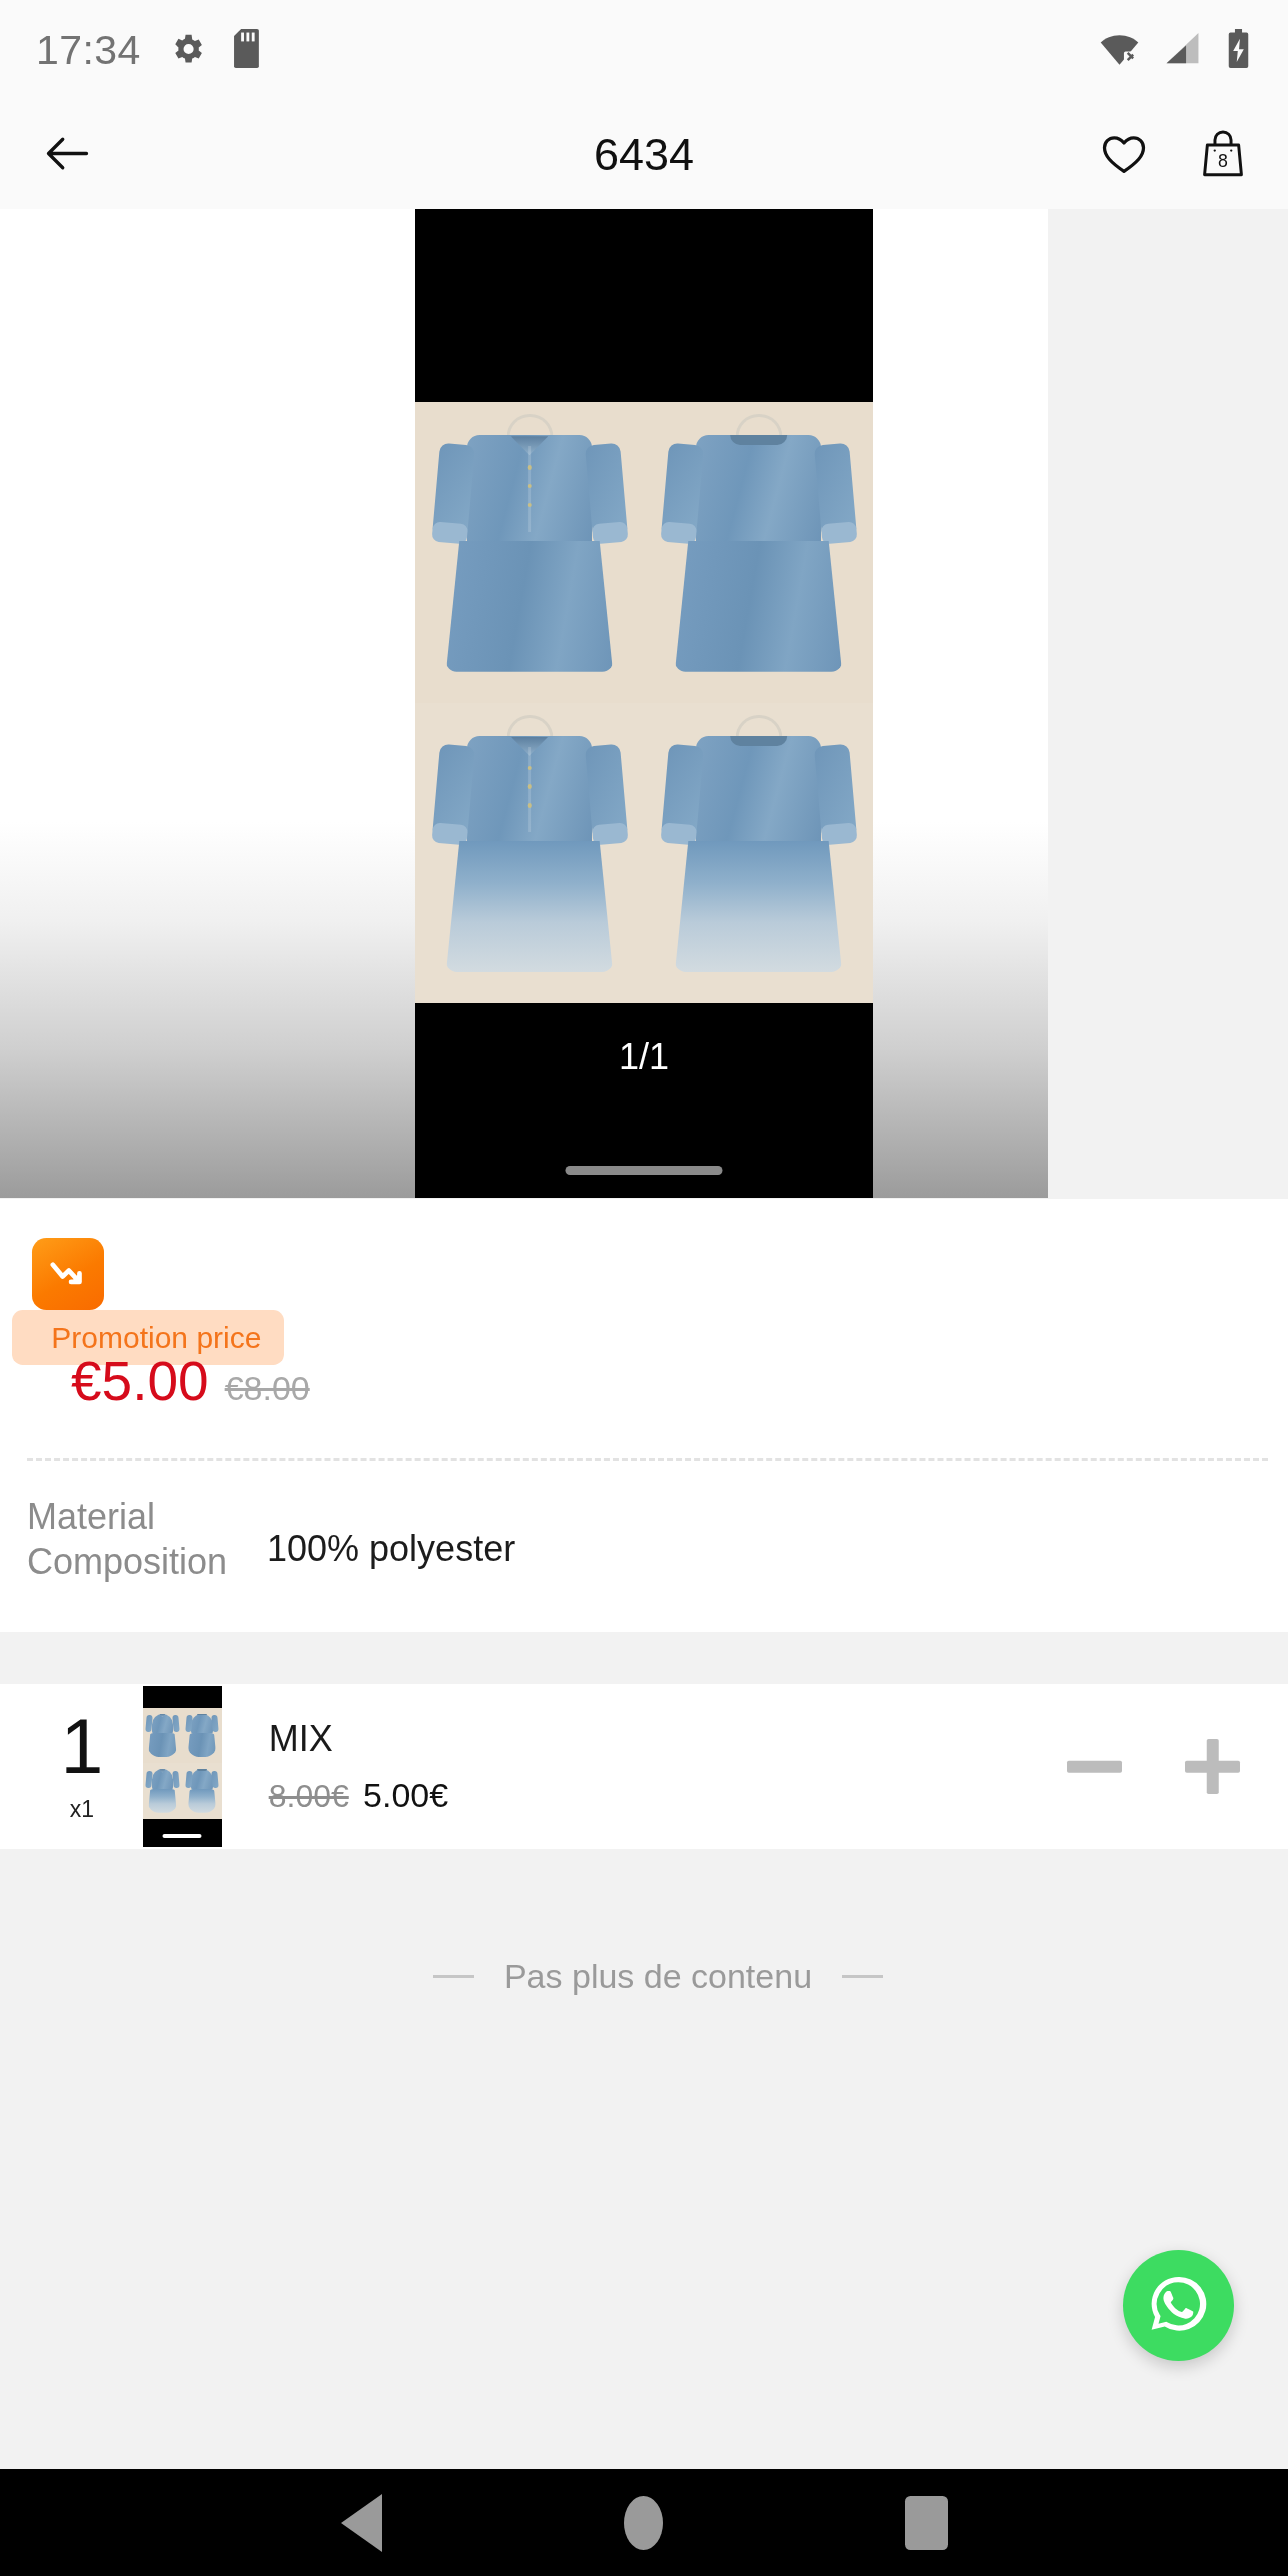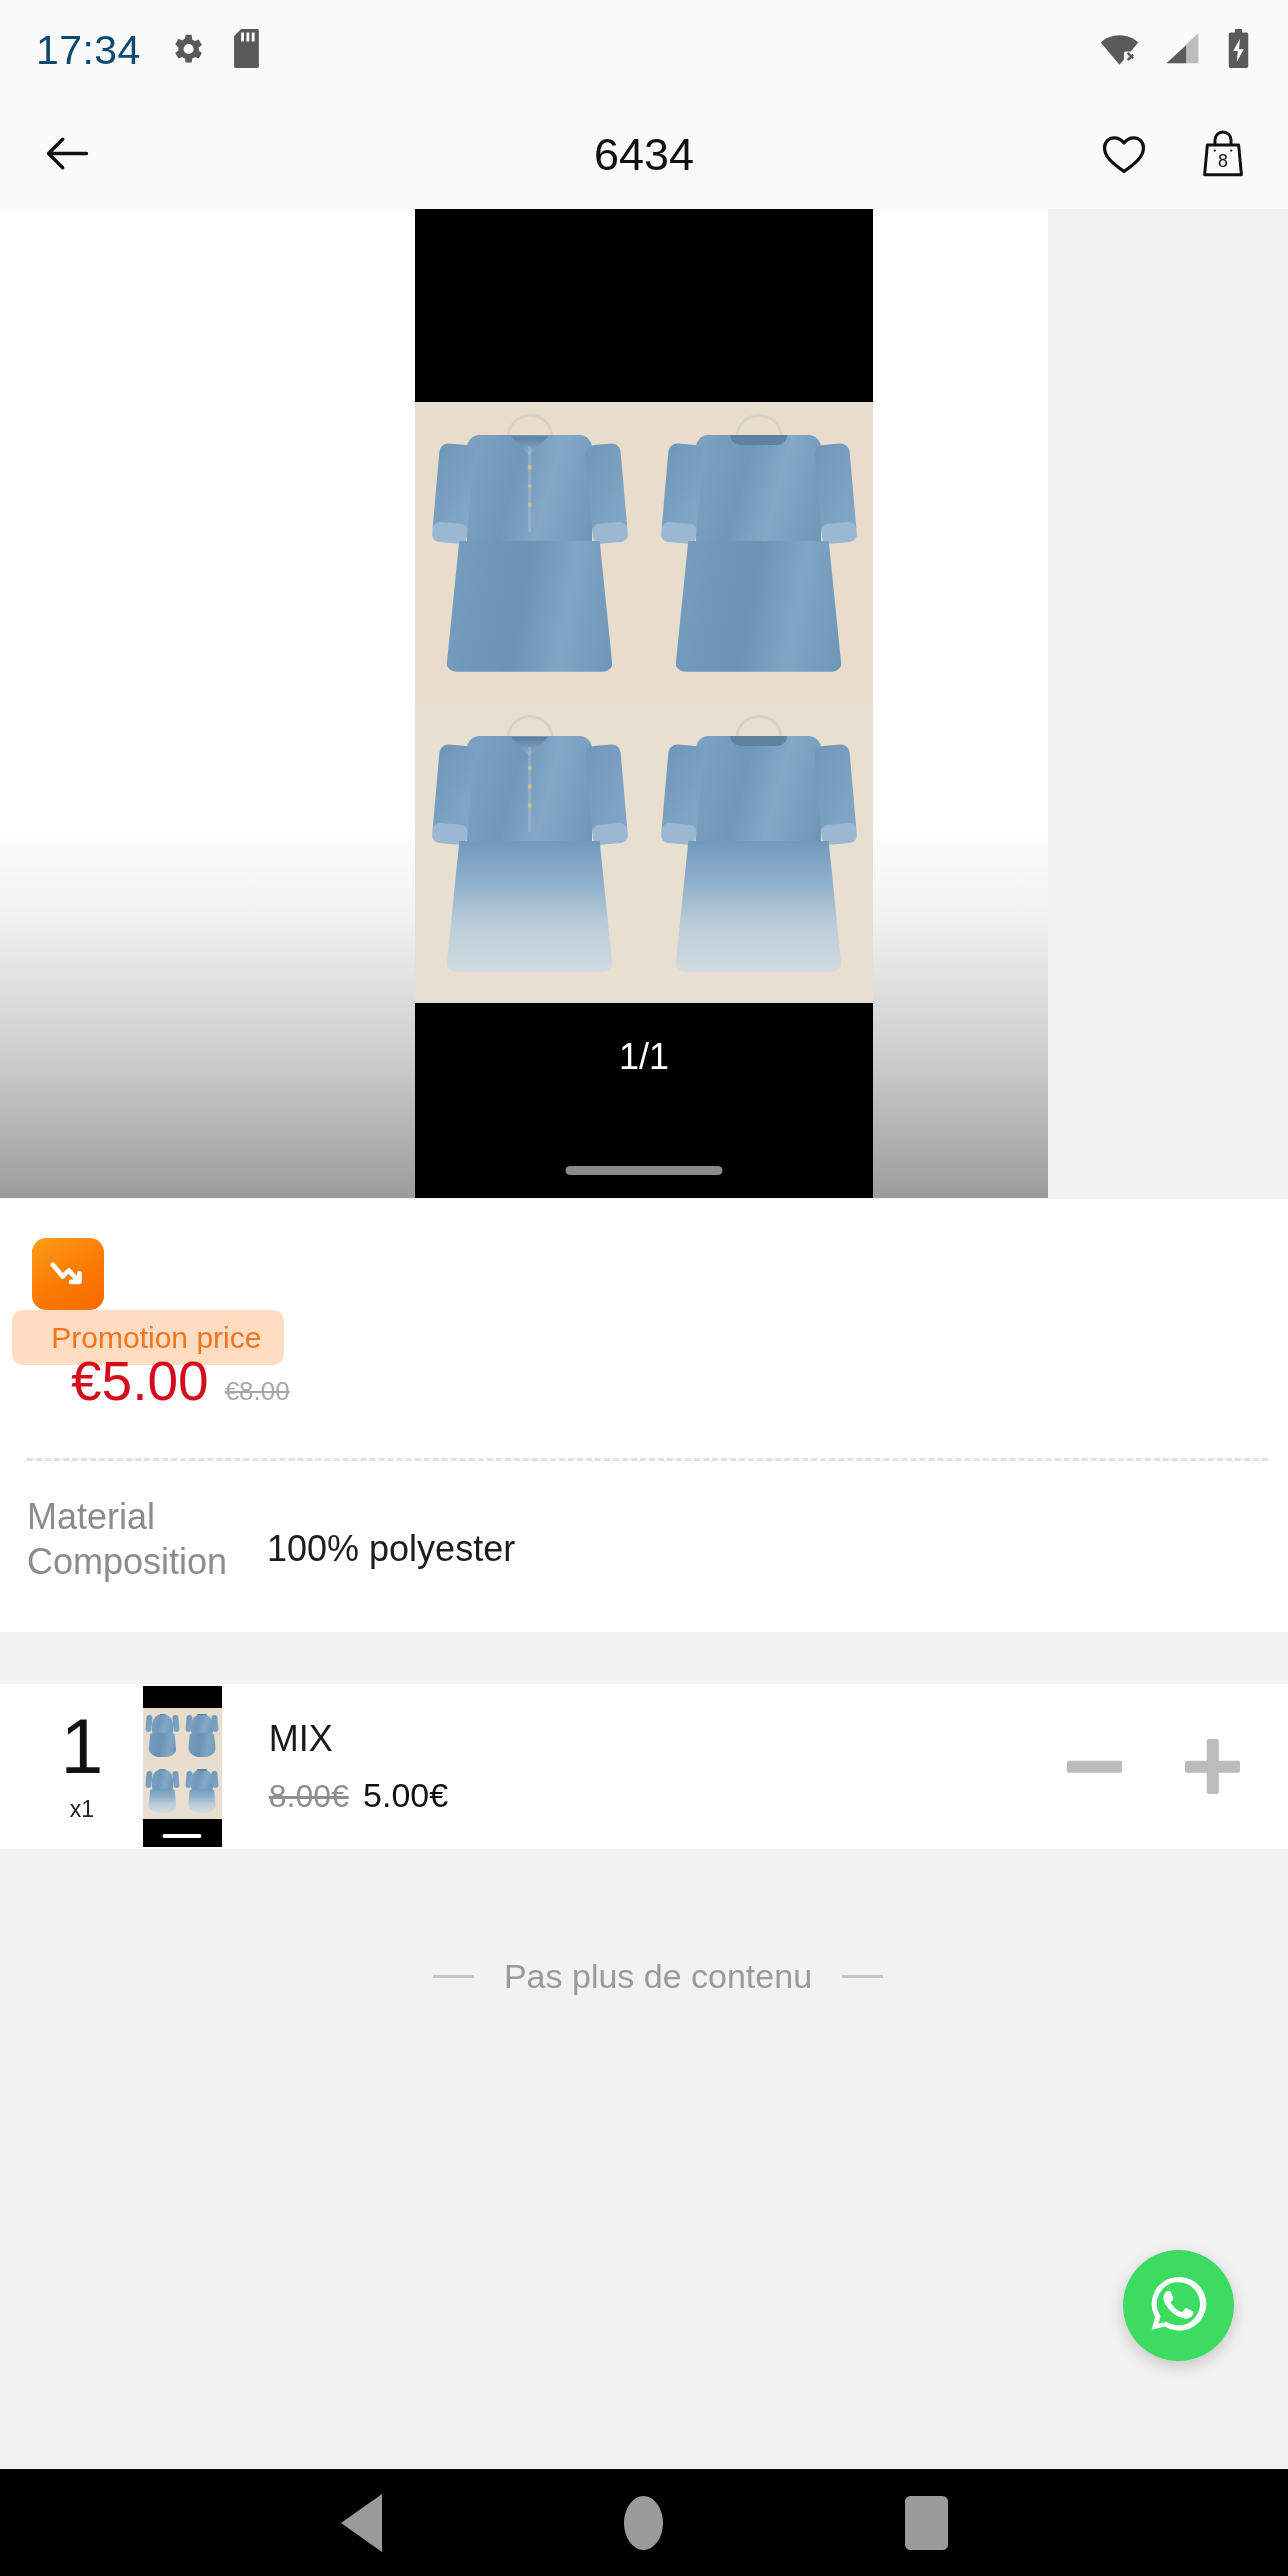--- a/index.html
+++ b/index.html
@@ -10,21 +10,21 @@
   }
   #screen { position:relative; width:1288px; height:2576px; background:#f2f2f2; }
 
   
   .statusbar {
     position:absolute; top:0; left:0; width:1288px; height:100px;
     background:#fafafa; display:flex; align-items:center;
     padding:0 36px; color:#5a5a5a;
   }
   .sb-left { display:flex; align-items:center; gap:27px; }
-  .sb-time { font-size:41px; color:#0c4a6e; letter-spacing:0.4px; }
+  .sb-time { font-size:41px; color:#737373; letter-spacing:0.4px; }
   .sb-right { margin-left:auto; display:flex; align-items:center; gap:23px; }
   .ic { display:block; }
 
   
   .appbar {
     position:absolute; top:100px; left:0; width:1288px; height:109px;
     background:#fafafa; display:flex; align-items:center; padding:0 39px;
   }
   .appbar-title {
     position:absolute; left:0; right:0; text-align:center;
@@ -131,21 +131,21 @@
   .promo-pill {
     margin-left:-19.7px; height:55px; padding:0 23px 0 39px;
     background:#ffdcc2; border-radius:10.7px;
     display:flex; align-items:center;
     color:#f4741b; font-size:30px;
   }
   .price-row {
     position:absolute; left:27px; top:150px; display:flex; align-items:baseline; gap:16px;margin-left:44px;
   }
   .price-now { font-size:55px; color:#d60b1b; }
-  .price-old { font-size:26px; color:#a8a8a8; text-decoration:line-through; }
+  .price-old { font-size:34px; color:#a8a8a8; text-decoration:line-through; }
   .dashed {
     position:absolute; left:27px; right:19.7px; top:259px; height:0;
     border-top:3.6px dashed #e2e2e2;
   }
   .spec-row { position:absolute; left:27px; top:295px; right:27px; display:flex; }
   .spec-label {
     width:224px; font-size:36px; color:#8c8c8c; line-height:1.26;
   }
   .spec-value { margin-left:16px; font-size:36px; color:#1c1c1c; padding-top:34px; }
 

